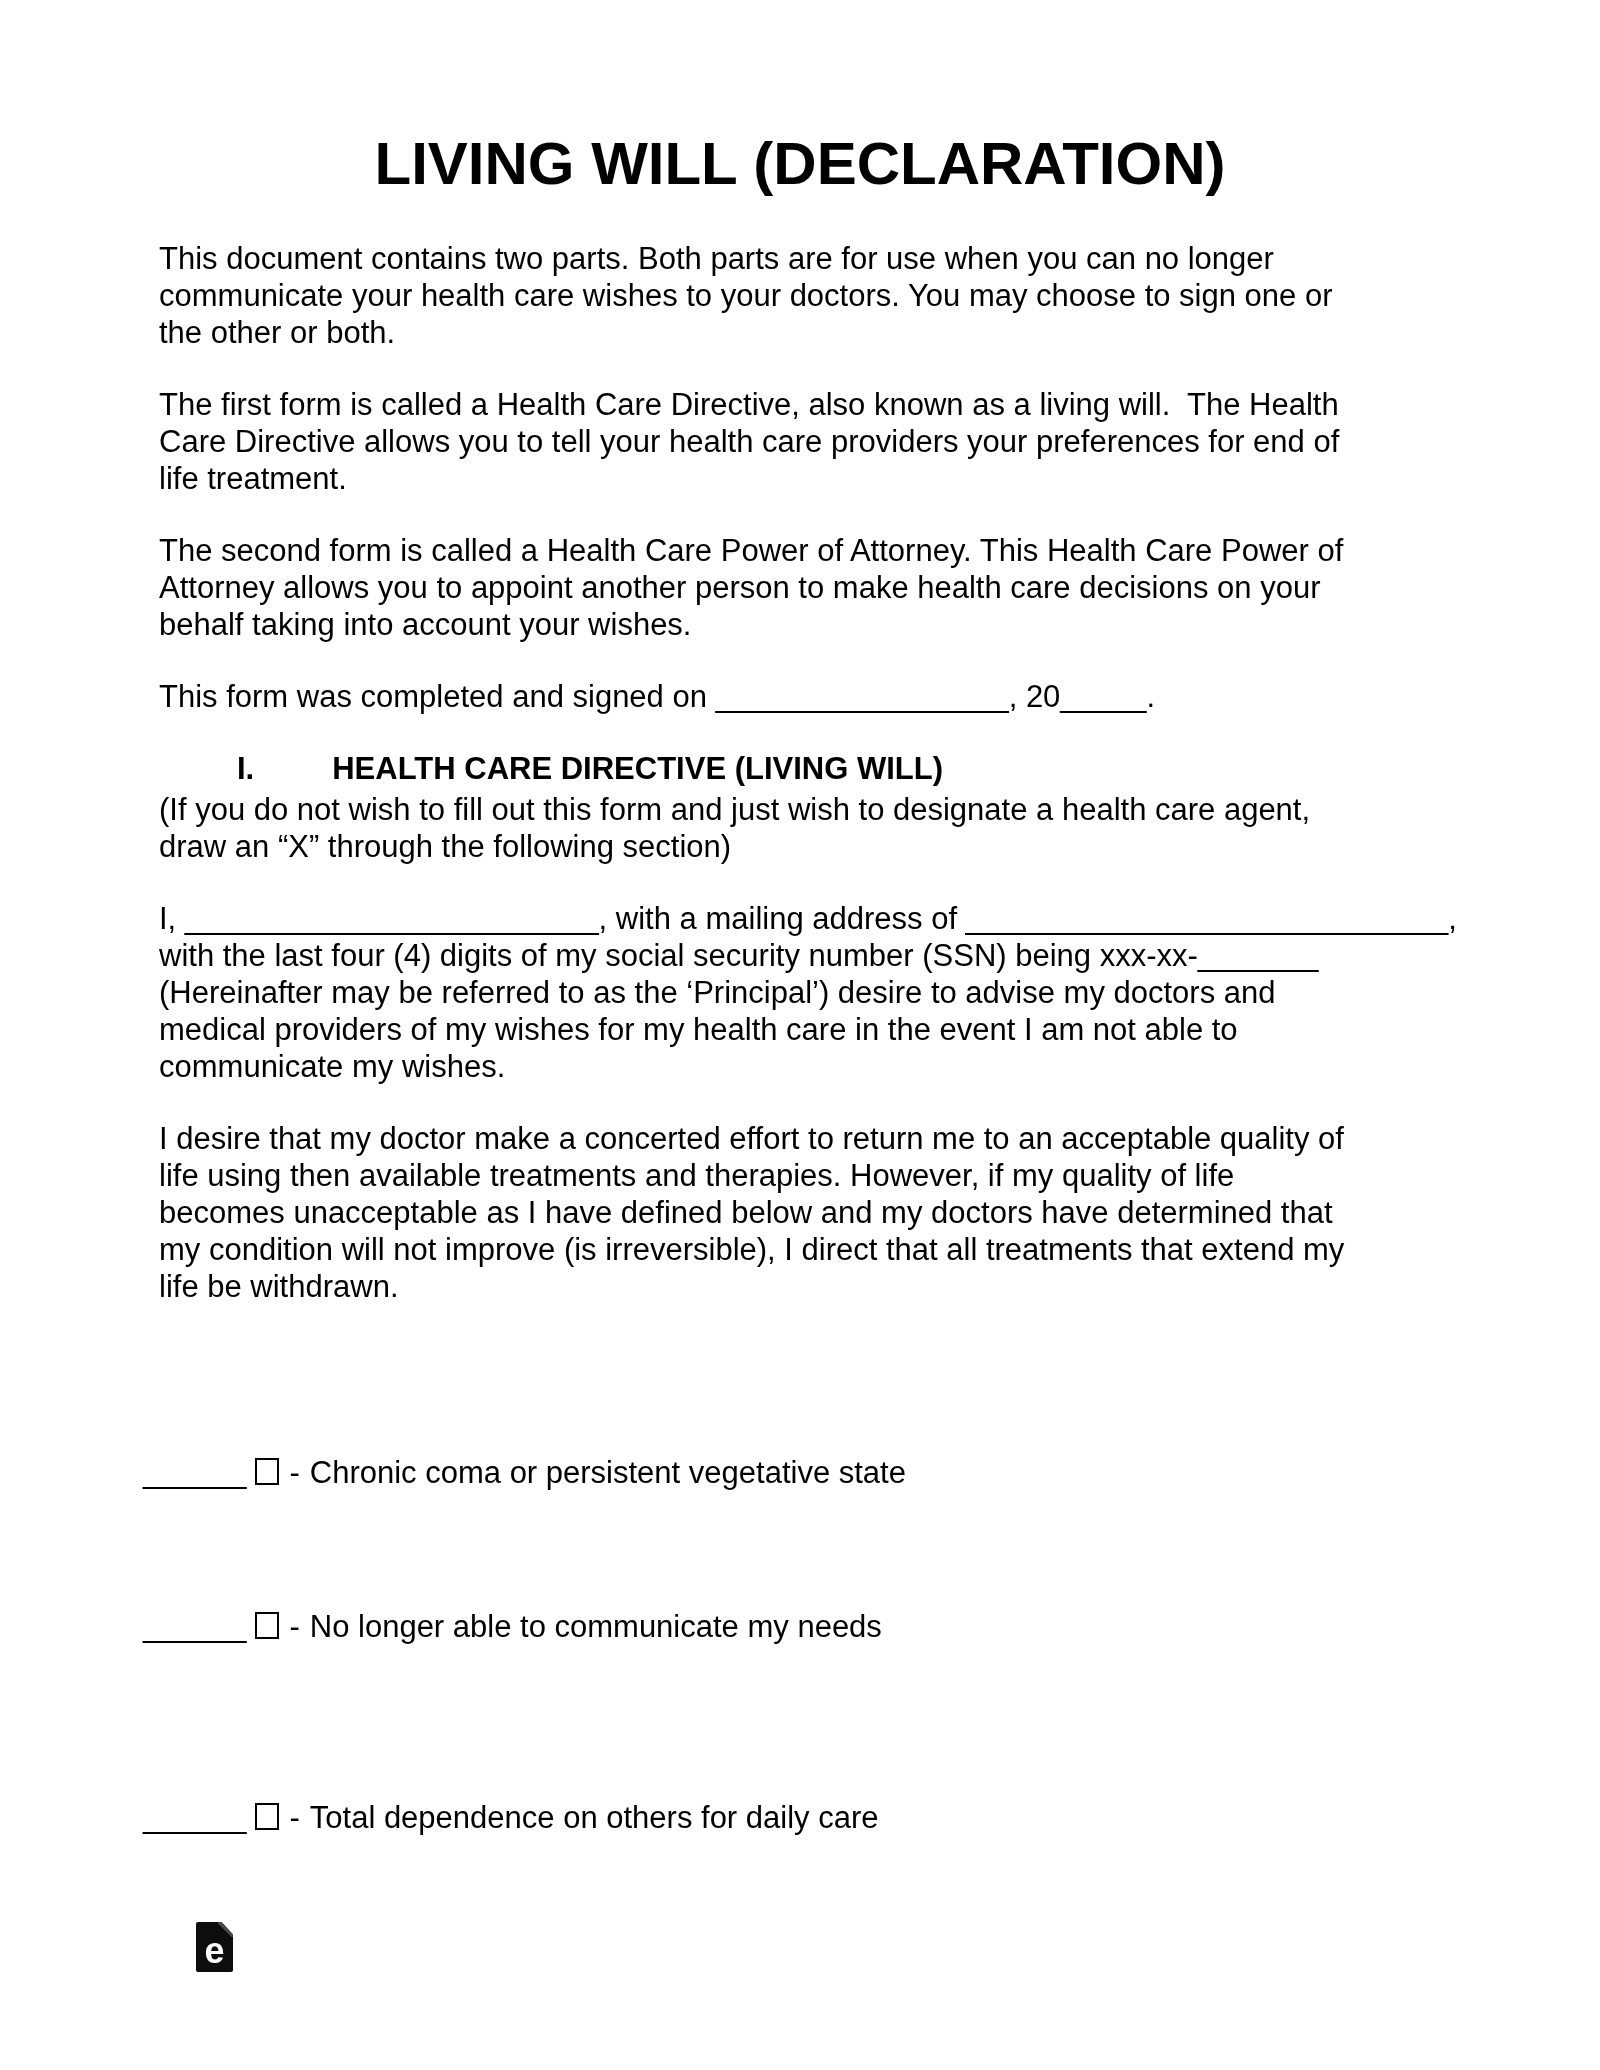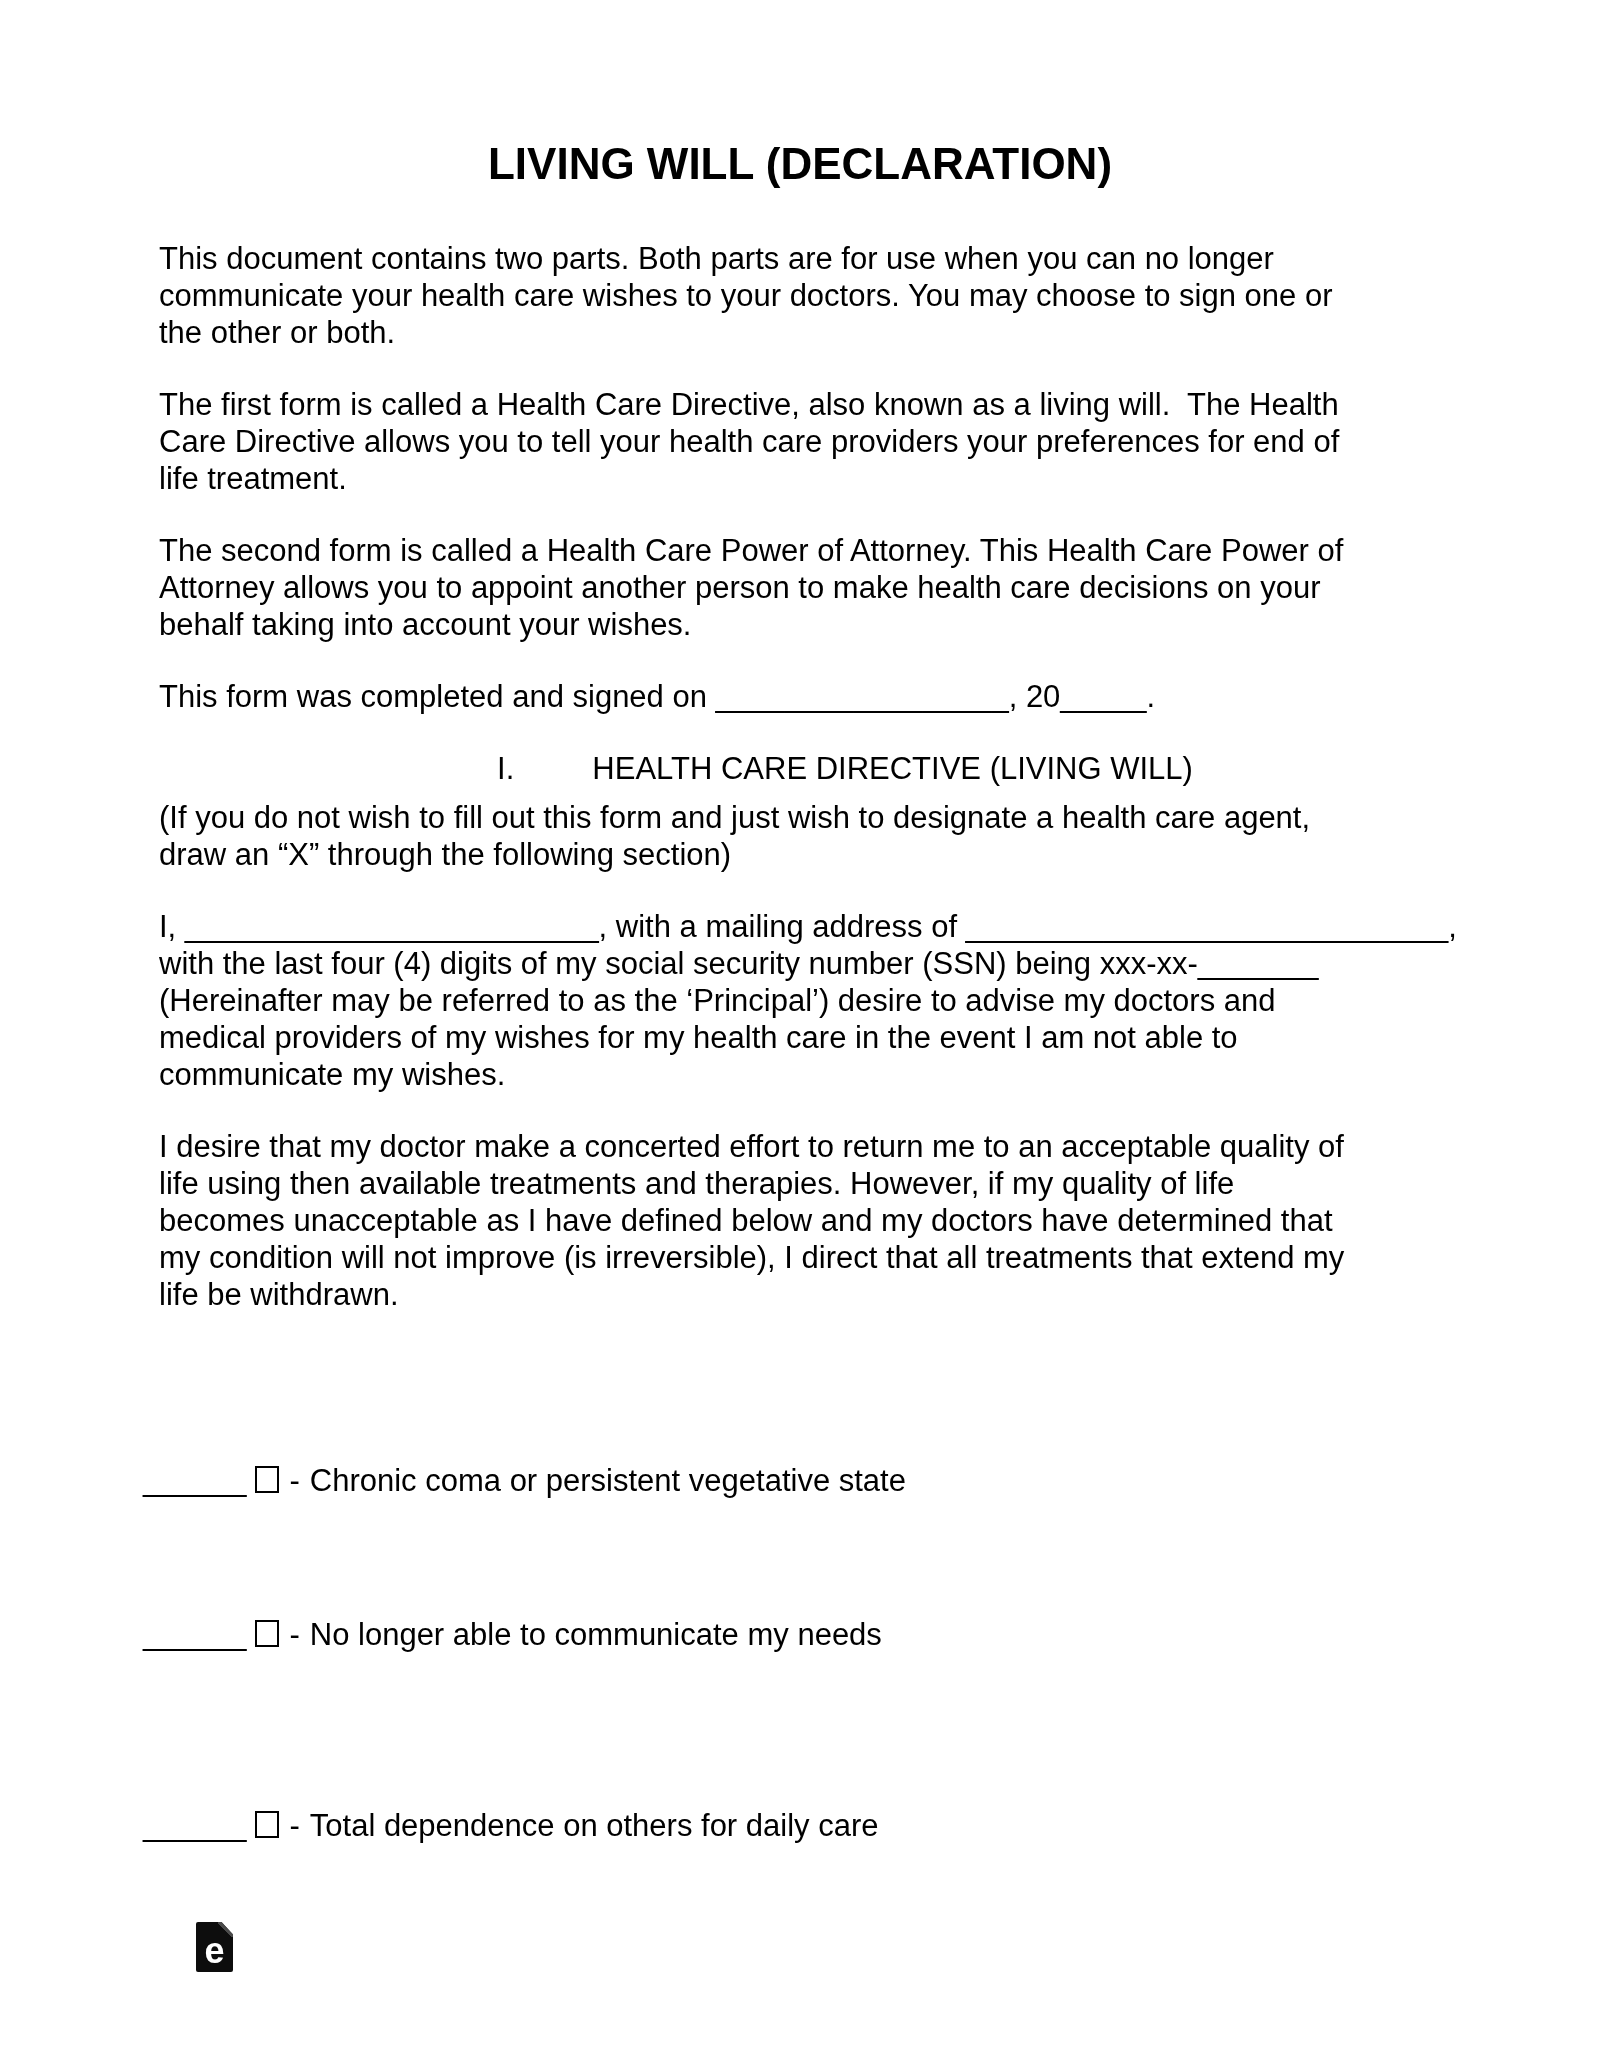--- a/index.html
+++ b/index.html
@@ -12,36 +12,35 @@
     color: #000000;
     box-sizing: border-box;
     padding: 134px 143px 0 143px;
     overflow: hidden;
     font-family: "Liberation Sans", "DejaVu Sans", sans-serif;
     font-size: 31px;
     line-height: 37px;
   }
   .title {
     margin: 0 0 46px 0;
-    font-size: 44px;
+    font-size: 60px;
     line-height: 60px;
     font-weight: bold;
     text-align: center;
     white-space: pre;
   }
   .para {
     margin: 0 0 35px 16px;
     white-space: pre;
   }
   .sec-heading {
-    margin: 12px;
-    font-weight: normal;
+    margin: 4px;
+    font-weight: bold;
     padding-left: 90px;
     white-space: pre;
-    text-align: center;
   }
   .gap-tab   { margin-left: 78px; }
   .gap-small { margin-left: 14px; }
   .checklist { white-space: pre; }
   .checklist .row {
     white-space: pre;
     line-height: 43px;
   }
   .cbx {
     display: inline-block;

